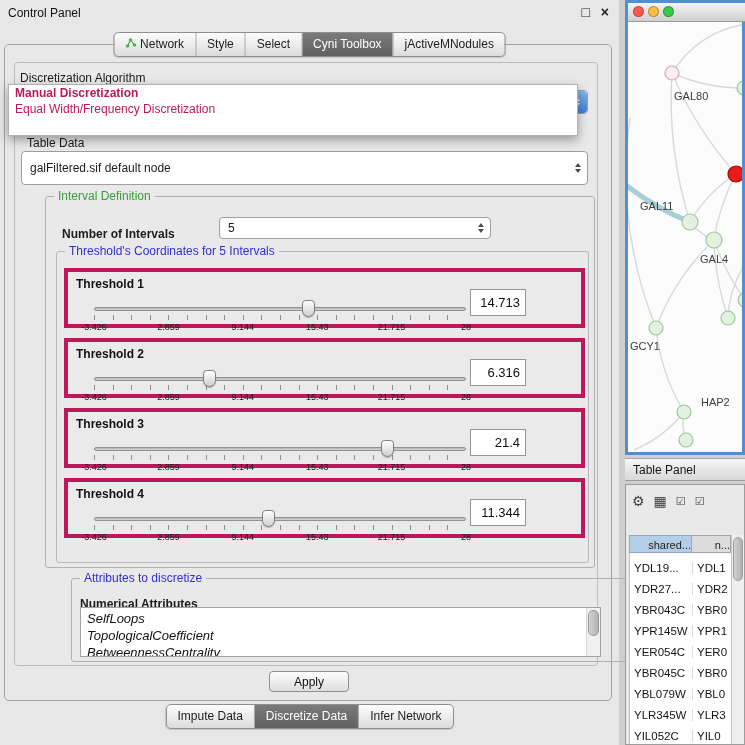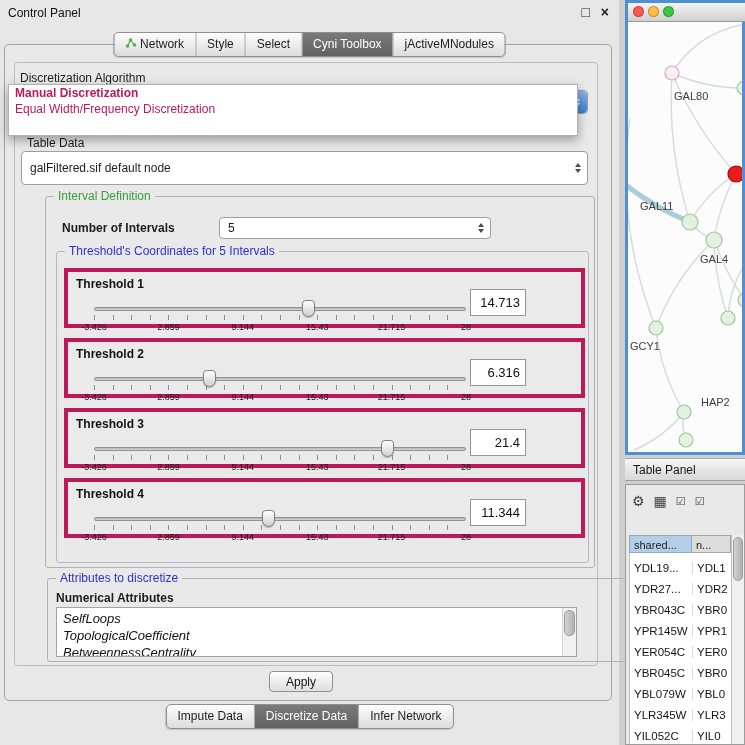--- a/index.html
+++ b/index.html
@@ -16,21 +16,21 @@
 
   .tabs-group { position:absolute; left:50%; transform:translateX(-50%); display:flex; z-index:6; border:1px solid #8f8f8f; border-radius:5px; overflow:hidden; background:linear-gradient(#fdfdfd,#dcdcdc); box-shadow:0 1px 1px rgba(0,0,0,.15); }
   .tabs-top { top:32px; }
   .tabs-bottom { top:704px; }
   .tab { padding:4px 11px 5px; font-size:12px; color:#1d1d1d; border-right:1px solid #a8a8a8; display:flex; align-items:flex-start; gap:4px; white-space:nowrap; }
   .tab:last-child { border-right:none; }
   .tab.selected { background:linear-gradient(#7a7a7a,#616161); color:#fff; }
   .tab-icon { display:inline-flex; }
 
   .field-label { position:absolute; font-size:12px; color:#1c1c1c; }
-  .bold { font-weight:bold; }
+  .bold { font-weight:bold;margin-top:6px; }
 
   .combo { position:absolute; background:#fff; border:1px solid #9e9e9e; border-radius:4px; font-size:12px; color:#1c1c1c; display:flex; align-items:center; padding-left:8px; }
   .combo .combo-text { overflow:hidden; white-space:nowrap; }
   .stepper { position:absolute; right:3px; top:50%; transform:translateY(-50%); width:13px; display:flex; flex-direction:column; align-items:center; gap:2px; }
   .tri-up { width:0; height:0; border-left:3.5px solid transparent; border-right:3.5px solid transparent; border-bottom:4px solid #4c4c4c; }
   .tri-down { width:0; height:0; border-left:3.5px solid transparent; border-right:3.5px solid transparent; border-top:4px solid #4c4c4c; }
   .blue-cap { position:absolute; right:0; top:0; width:20px; height:100%; border-radius:0 4px 4px 0; background:linear-gradient(#85b5ec,#3f7fd6); display:flex; flex-direction:column; align-items:center; justify-content:center; gap:2px; }
   .blue-cap .tri-up { border-bottom-color:#fff; } .blue-cap .tri-down { border-top-color:#fff; }
 
   .algo-popup { position:absolute; left:8px; top:84px; width:570px; height:52px; background:#fff; border:1px solid #b2b2b2; box-shadow:0 4px 10px rgba(0,0,0,.35); z-index:60; }
@@ -52,37 +52,37 @@
   .scale { position:absolute; left:0; top:22px; width:100%; height:11px; font-size:9px; color:#1a1a1a; }
   .scale span { position:absolute; transform:translateX(-50%); white-space:nowrap; }
   .value-input { position:absolute; left:402px; top:17px; width:56px; height:27px; border:1px solid #969696; background:#fff; font-size:13px; font-family:inherit; text-align:right; padding-right:5px; color:#111; }
 
   .listbox { position:absolute; left:8px; top:28px; width:521px; height:50px; background:#fff; border:1px solid #a3a3a3; overflow:hidden; }
   .list-items { padding-top:2px;font-style:italic; }
   .list-items .item { font-size:13px; line-height:17px; padding-left:6px; color:#111; white-space:nowrap; }
   .vscroll { position:absolute; right:0; top:0; bottom:0; width:14px; background:#f1f1f1; border-left:1px solid #d5d5d5; }
   .vthumb { position:absolute; left:1px; top:2px; width:11px; height:26px; background:linear-gradient(90deg,#d3d3d3,#b2b2b2); border:1px solid #9c9c9c; border-radius:5px; }
 
-  .apply-btn { position:absolute; left:269px; top:671px; width:64px; height:21px; border:1px solid #8f8f8f; border-radius:4px; background:linear-gradient(#fefefe,#dedede); font-size:12px; font-family:inherit; color:#111; }
+  .apply-btn { position:absolute; left:269px; top:671px; width:80px; height:21px; border:1px solid #8f8f8f; border-radius:4px; background:linear-gradient(#fefefe,#dedede); font-size:12px; font-family:inherit; color:#111; }
 
   
   .net-window { position:absolute; left:625px; top:0; width:124px; height:455px; background:#4f90d5; }
   .net-titlebar { position:absolute; left:3px; top:3px; right:3px; height:19px; background:linear-gradient(#f4f4f4,#cfcfcf); border-bottom:1px solid #9a9a9a; display:flex; align-items:center; padding-left:5px; }
   .tlight { display:inline-block; width:11px; height:11px; border-radius:50%; margin-right:4px; border:1px solid rgba(0,0,0,.25); }
   .net-canvas { position:absolute; left:3px; top:22px; width:114px; height:430px; background:#fcfcfc; overflow:hidden; }
 
   .table-panel-bar { position:absolute; left:625px; top:458px; width:120px; height:23px; background:linear-gradient(#f6f6f6,#d8d8d8); border-top:1px solid #a9a9a9; border-bottom:1px solid #9c9c9c; display:flex; align-items:center; }
   .table-panel-bar span { font-size:12px; color:#161616; padding-left:8px; }
 
   .table-window { position:absolute; left:625px; top:484px; width:120px; height:261px; background:#e9e9e9; border:1px solid #9c9c9c; overflow:hidden; }
   .table-toolbar { position:absolute; left:6px; top:8px; display:flex; align-items:center; gap:9px; }
   .ticon { font-size:14px; color:#3e3e3e; line-height:16px; }
   .ticon.small { font-size:11px; }
   .table-header { position:absolute; left:3px; top:50px; right:13px; height:18px; display:flex; }
-  .th { font-size:11px; color:#222; padding:3px 0 0 4px; border:1px solid #a5a5a5; overflow:hidden; white-space:nowrap; background:#dcdcdc; }
+  .th { font-size:11px; color:#222; padding:3px 0 0 4px; border:1px solid #a5a5a5; overflow:hidden; white-space:nowrap; background:#dcdcdc;text-align:right; }
   .th:first-child { width:63px; background:#b5cee8; border-color:#8fa8c6; }
   .th:last-child { flex:1; border-left:none; }
   .table-body { position:absolute; left:3px; top:68px; right:13px; bottom:0; background:#fff; border-left:1px solid #c3c3c3; overflow:hidden; }
   .trow { display:flex; height:21px; align-items:flex-end; }
   .tcell { font-size:11.5px; color:#141414; overflow:hidden; white-space:nowrap; }
   .tcell:first-child { width:63px; padding-left:4px; border-right:1px solid #dadada; }
   .tcell:last-child { flex:1; padding-left:4px; }
   .tscroll { position:absolute; right:0; top:50px; bottom:0; width:13px; background:#efefef; border-left:1px solid #c2c2c2; }
   .tthumb { position:absolute; left:1px; top:2px; width:10px; height:44px; background:linear-gradient(90deg,#d3d3d3,#b0b0b0); border:1px solid #9c9c9c; border-radius:5px; }
 </style>
@@ -218,21 +218,21 @@
                 <span style="left: 100%;">28</span>
               </div>
               <div class="thumb" style="left: calc(46.9993% - 6.5px);"></div>
             </div>
             <input class="value-input" value="11.344" style="">
           </div>
         </div>
     </div>
   </div>
 
-  <div class="group" style="left:47px; top:578px; width:607px; height:84px">
+  <div class="group" style="left:71px; top:578px; width:607px; height:84px">
     <span class="group-title t-blue">Attributes to discretize</span>
     <span class="field-label bold" style="left:8px; top:12px">Numerical Attributes</span>
     <div class="listbox">
       <div class="list-items">
           <div class="item">SelfLoops</div>
           <div class="item">TopologicalCoefficient</div>
           <div class="item">BetweennessCentrality</div>
         </div>
       <div class="vscroll">
           <div class="vthumb"></div>

